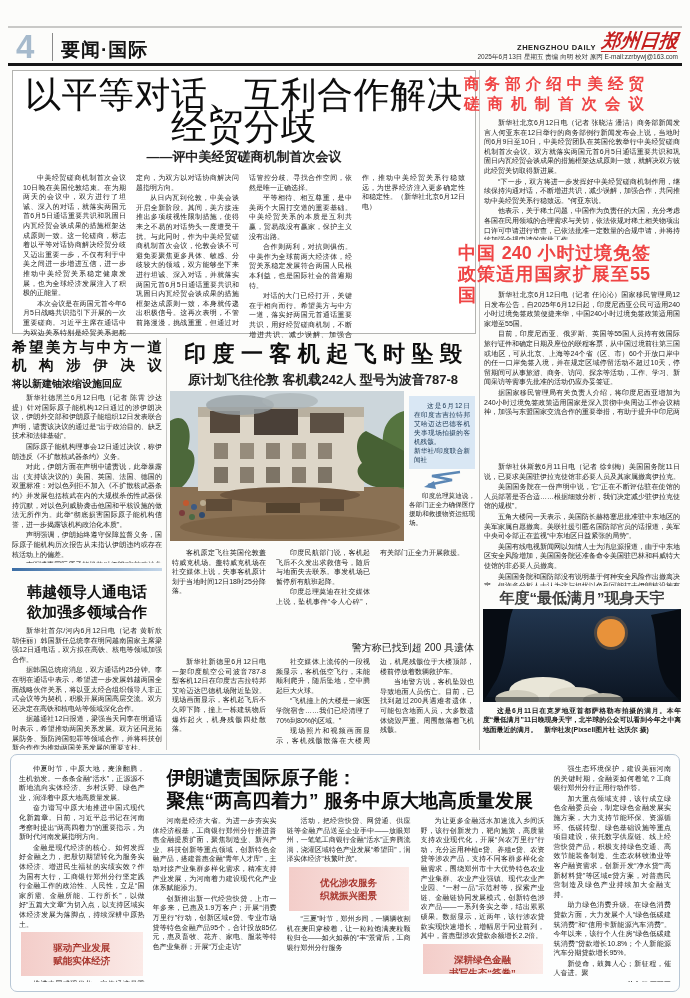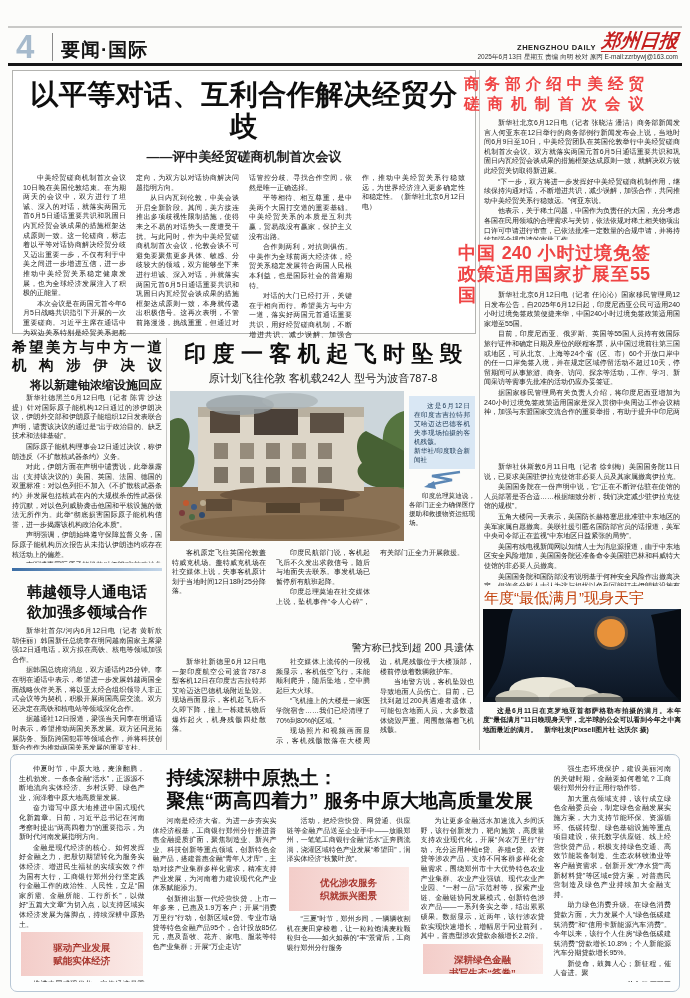--- a/index.html
+++ b/index.html
@@ -18,47 +18,47 @@
   .dateline { position:absolute; right:12px; top:53px; font-size:6.5px; color:#333; }
   .blackrule { position:absolute; left:8px; top:63px; width:674px; height:2.5px; background:#161616; }
 
   
   .tb { overflow:hidden; }
   .tb p { font-size:7px; line-height:9.6px; text-align:justify; text-indent:14px; color:#1d1d1d; margin-bottom:1px; }
   .colrule { position:absolute; width:1px; background:#c6c6c4; }
 
   
   .leadbox { position:absolute; left:12px; top:70px; width:464px; height:264px; border:1px solid #b3b3b0; background:#fff; padding:8px 10px; }
-  .lead-title { font-size:28px; font-weight:700; color:#0e0e0e; text-align:center; letter-spacing:.5px; line-height:32px; }
+  .lead-title { font-size:36px; font-weight:400; color:#0e0e0e; text-align:center; letter-spacing:.5px; line-height:32px; }
   .lead-sub { font-size:13px; font-weight:bold; color:#222; text-align:center; margin-top:5px; margin-bottom:7px; }
   .lead-body { height:172px; column-count:4; column-gap:10px; column-fill:auto; }
 
   
   .rt-title2 { position:absolute; left:456px; width:196px; font-size:15.5px; font-weight:900; color:#ef4444; line-height:20px; text-align:justify; }
   .rt-title2 span { display:block; text-align-last:justify; padding:0 8px; }
   .visa-title span { font-size:18px; line-height:21px; padding:0 2px; }
   .rt-body { position:absolute; left:484px; width:196px; }
-  .moon-title { position:absolute; left:484px; top:589px; width:196px; font-size:15px; font-weight:400; color:#c2410c; }
+  .moon-title { position:absolute; left:484px; top:589px; width:196px; font-size:15px; font-weight:700; text-align:center; color:#404040; }
   .moonphoto { position:absolute; left:483px; top:609px; width:198px; height:93px; }
   .mooncap { position:absolute; left:483px; top:706px; width:198px; }
   .mooncap p { font-size:6.8px; line-height:9.4px; text-align:justify; text-indent:14px; color:#1d1d1d; font-weight:bold; }
   .mooncap .credit { text-indent:0; text-align:right; font-weight:bold; }
 
   
   .lf-title { position:absolute; left:12px; top:338px; width:150px; font-size:14.5px; font-weight:900; line-height:18px; color:#101010; }
   .lf-title span { display:block; text-align:justify; text-align-last:justify; }
-  .iran-sub { position:absolute; left:12px; top:377px; width:150px; text-align:right; font-size:12px; font-weight:bold; color:#1a1a1a; }
+  .iran-sub { position:absolute; left:12px; top:377px; width:150px; text-align:left; font-size:10px; font-weight:bold; color:#1a1a1a; }
   .iran-body { position:absolute; left:12px; top:393px; width:150px; height:170px; }
   .lf-div { position:absolute; left:12px; top:568px; width:150px; height:3px; background:linear-gradient(to right,#3c6ea5,#c4d6e8); }
   .kv-title { position:absolute; left:12px; top:582px; width:150px; font-size:15px; font-weight:900; line-height:20px; color:#101010; text-align:center; }
   .kv-body { position:absolute; left:12px; top:626px; width:150px; height:124px; }
 
   
   .crash-title { position:absolute; left:172px; top:339px; width:302px; font-size:22px; font-weight:900; color:#0e0e0e; text-align:justify; text-align-last:justify; padding:0 12px; }
-  .crash-sub { position:absolute; left:172px; top:371px; width:302px; font-size:11px; font-weight:normal; color:#222; text-align:center; }
+  .crash-sub { position:absolute; left:172px; top:371px; width:302px; font-size:13px; font-weight:bold; color:#222; text-align:center; }
   .crashphoto { position:absolute; left:170px; top:391px; width:234px; height:150px; }
   .crash-note { position:absolute; left:409px; top:396px; width:66px; }
   .notebox { background:#d9e7f4; padding:5px 5px; }
   .notebox p { font-size:6.6px; line-height:9px; color:#16334f; text-align:justify; text-indent:13px; }
   .notebox .ncredit { text-indent:0; }
   .notearrow { display:block; margin:1px auto; }
   .crash-snippet p { font-size:6.6px; line-height:9px; text-align:justify; text-indent:13px; color:#1d1d1d; }
   .crash-upper { position:absolute; left:172px; top:548px; width:302px; height:66px; column-count:3; column-gap:10px; column-fill:auto; }
   .surv-title { position:absolute; left:172px; top:617px; width:302px; font-size:17px; font-weight:900; color:#0e0e0e; text-align:justify; text-align-last:justify; padding:0 40px; }
   .surv-sub { position:absolute; left:172px; top:641px; width:302px; font-size:10px; font-weight:normal; color:#222; text-align:right; }
@@ -266,21 +266,21 @@
       <div class="pinkbox">
         <div>驱动产业发展</div>
         <div>赋能实体经济</div>
       </div>
       <div>
           <p>推进中国式现代化，实体经济是重要支撑。</p>
         </div>
     </div>
     <div class="bank-mid">
       <div class="bank-title">
-        <div class="t1">持续深耕中原热土：</div>
+        <div class="t1">伊朗谴责国际原子能：</div>
         <div class="t2">聚焦“两高四着力” 服务中原大地高质量发展</div>
       </div>
       <div class="bank-midcols">
         <div class="bank-midcol tb">
             <p>河南是经济大省。为进一步夯实实体经济根基，工商银行郑州分行推进普惠金融提质扩面，聚焦制造业、新兴产业、科技创新等重点领域，创新特色金融产品，搭建普惠金融“青年人才库”，主动对接产业集群多样化需求，精准支持产业发展，为河南着力建设现代化产业体系赋能添力。</p>
             <p>创新推出新一代经营快贷，上市一年多来，已惠及1.9万客户；开展“消费万里行”行动，创新区域e贷、专业市场贷等特色金融产品95个，合计投放85亿元，惠及畜牧、花卉、家电、服装等特色产业集群；开展“万企走访”</p>
           </div>
         <div class="bank-midcol tb">
           <div>
               <p>活动，把经营快贷、网贷通、供应链等金融产品送至企业手中——放眼郑州，一笔笔工商银行金融“活水”正奔腾流淌，浇灌区域特色产业发展“希望田”，润泽实体经济“枝繁叶茂”。</p>

